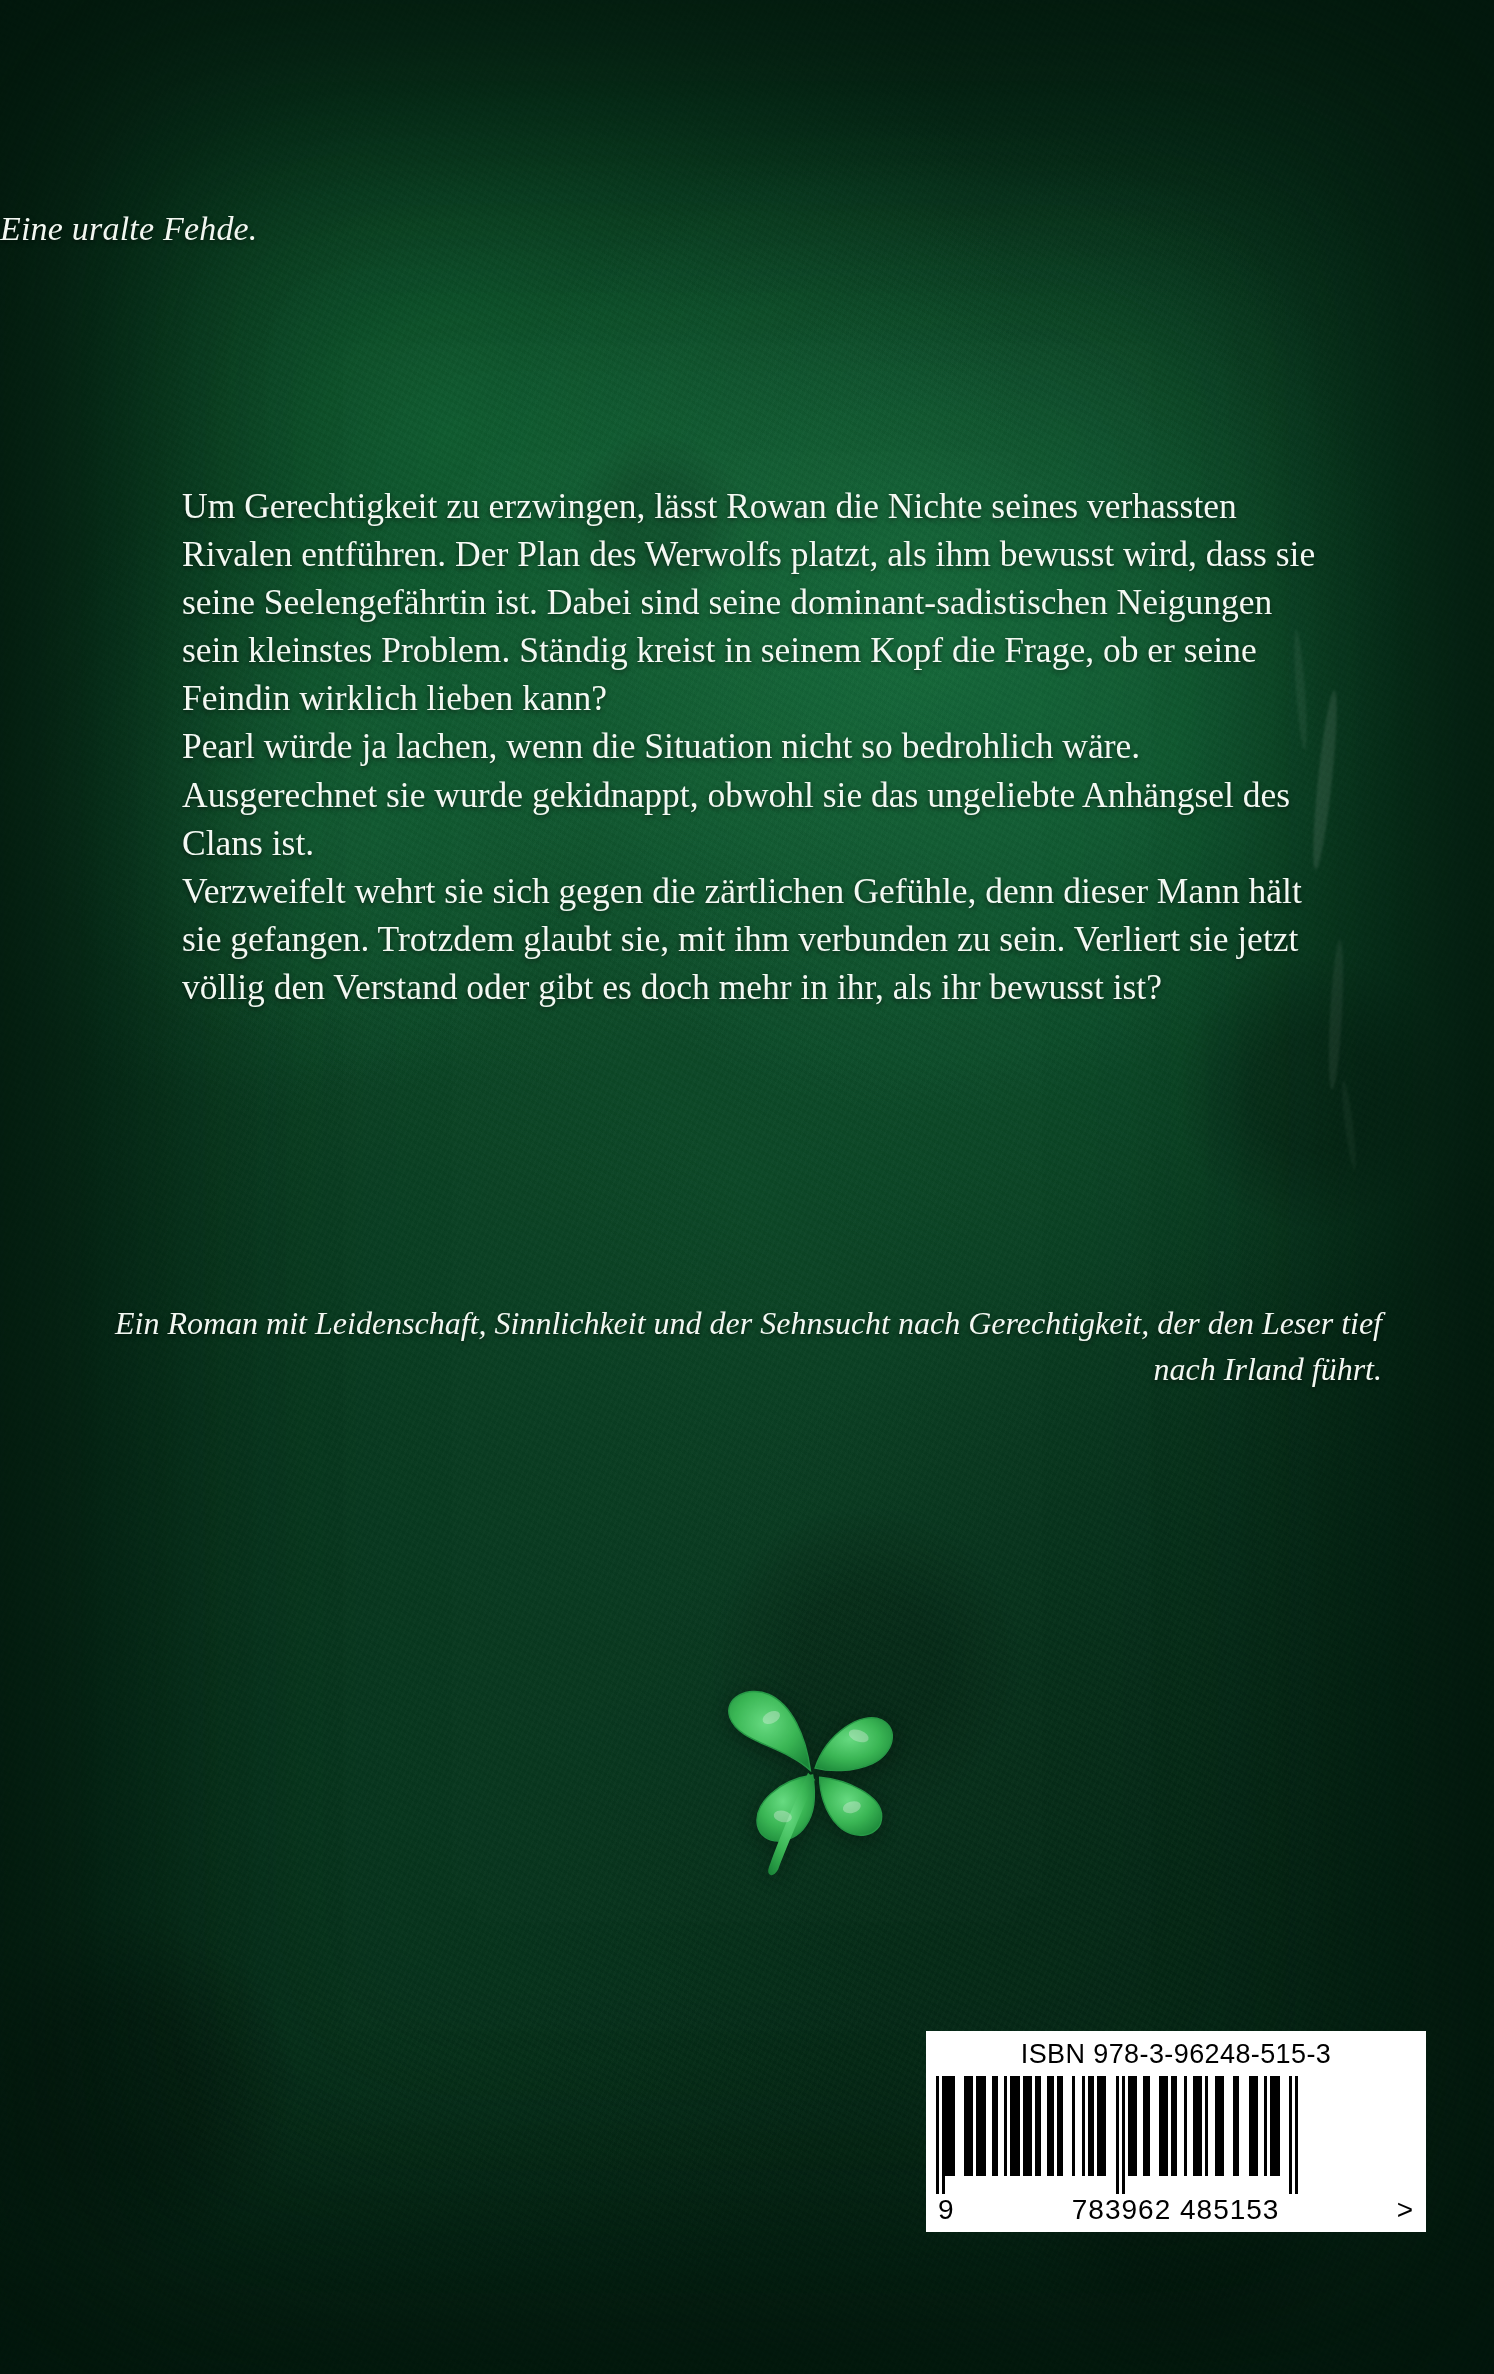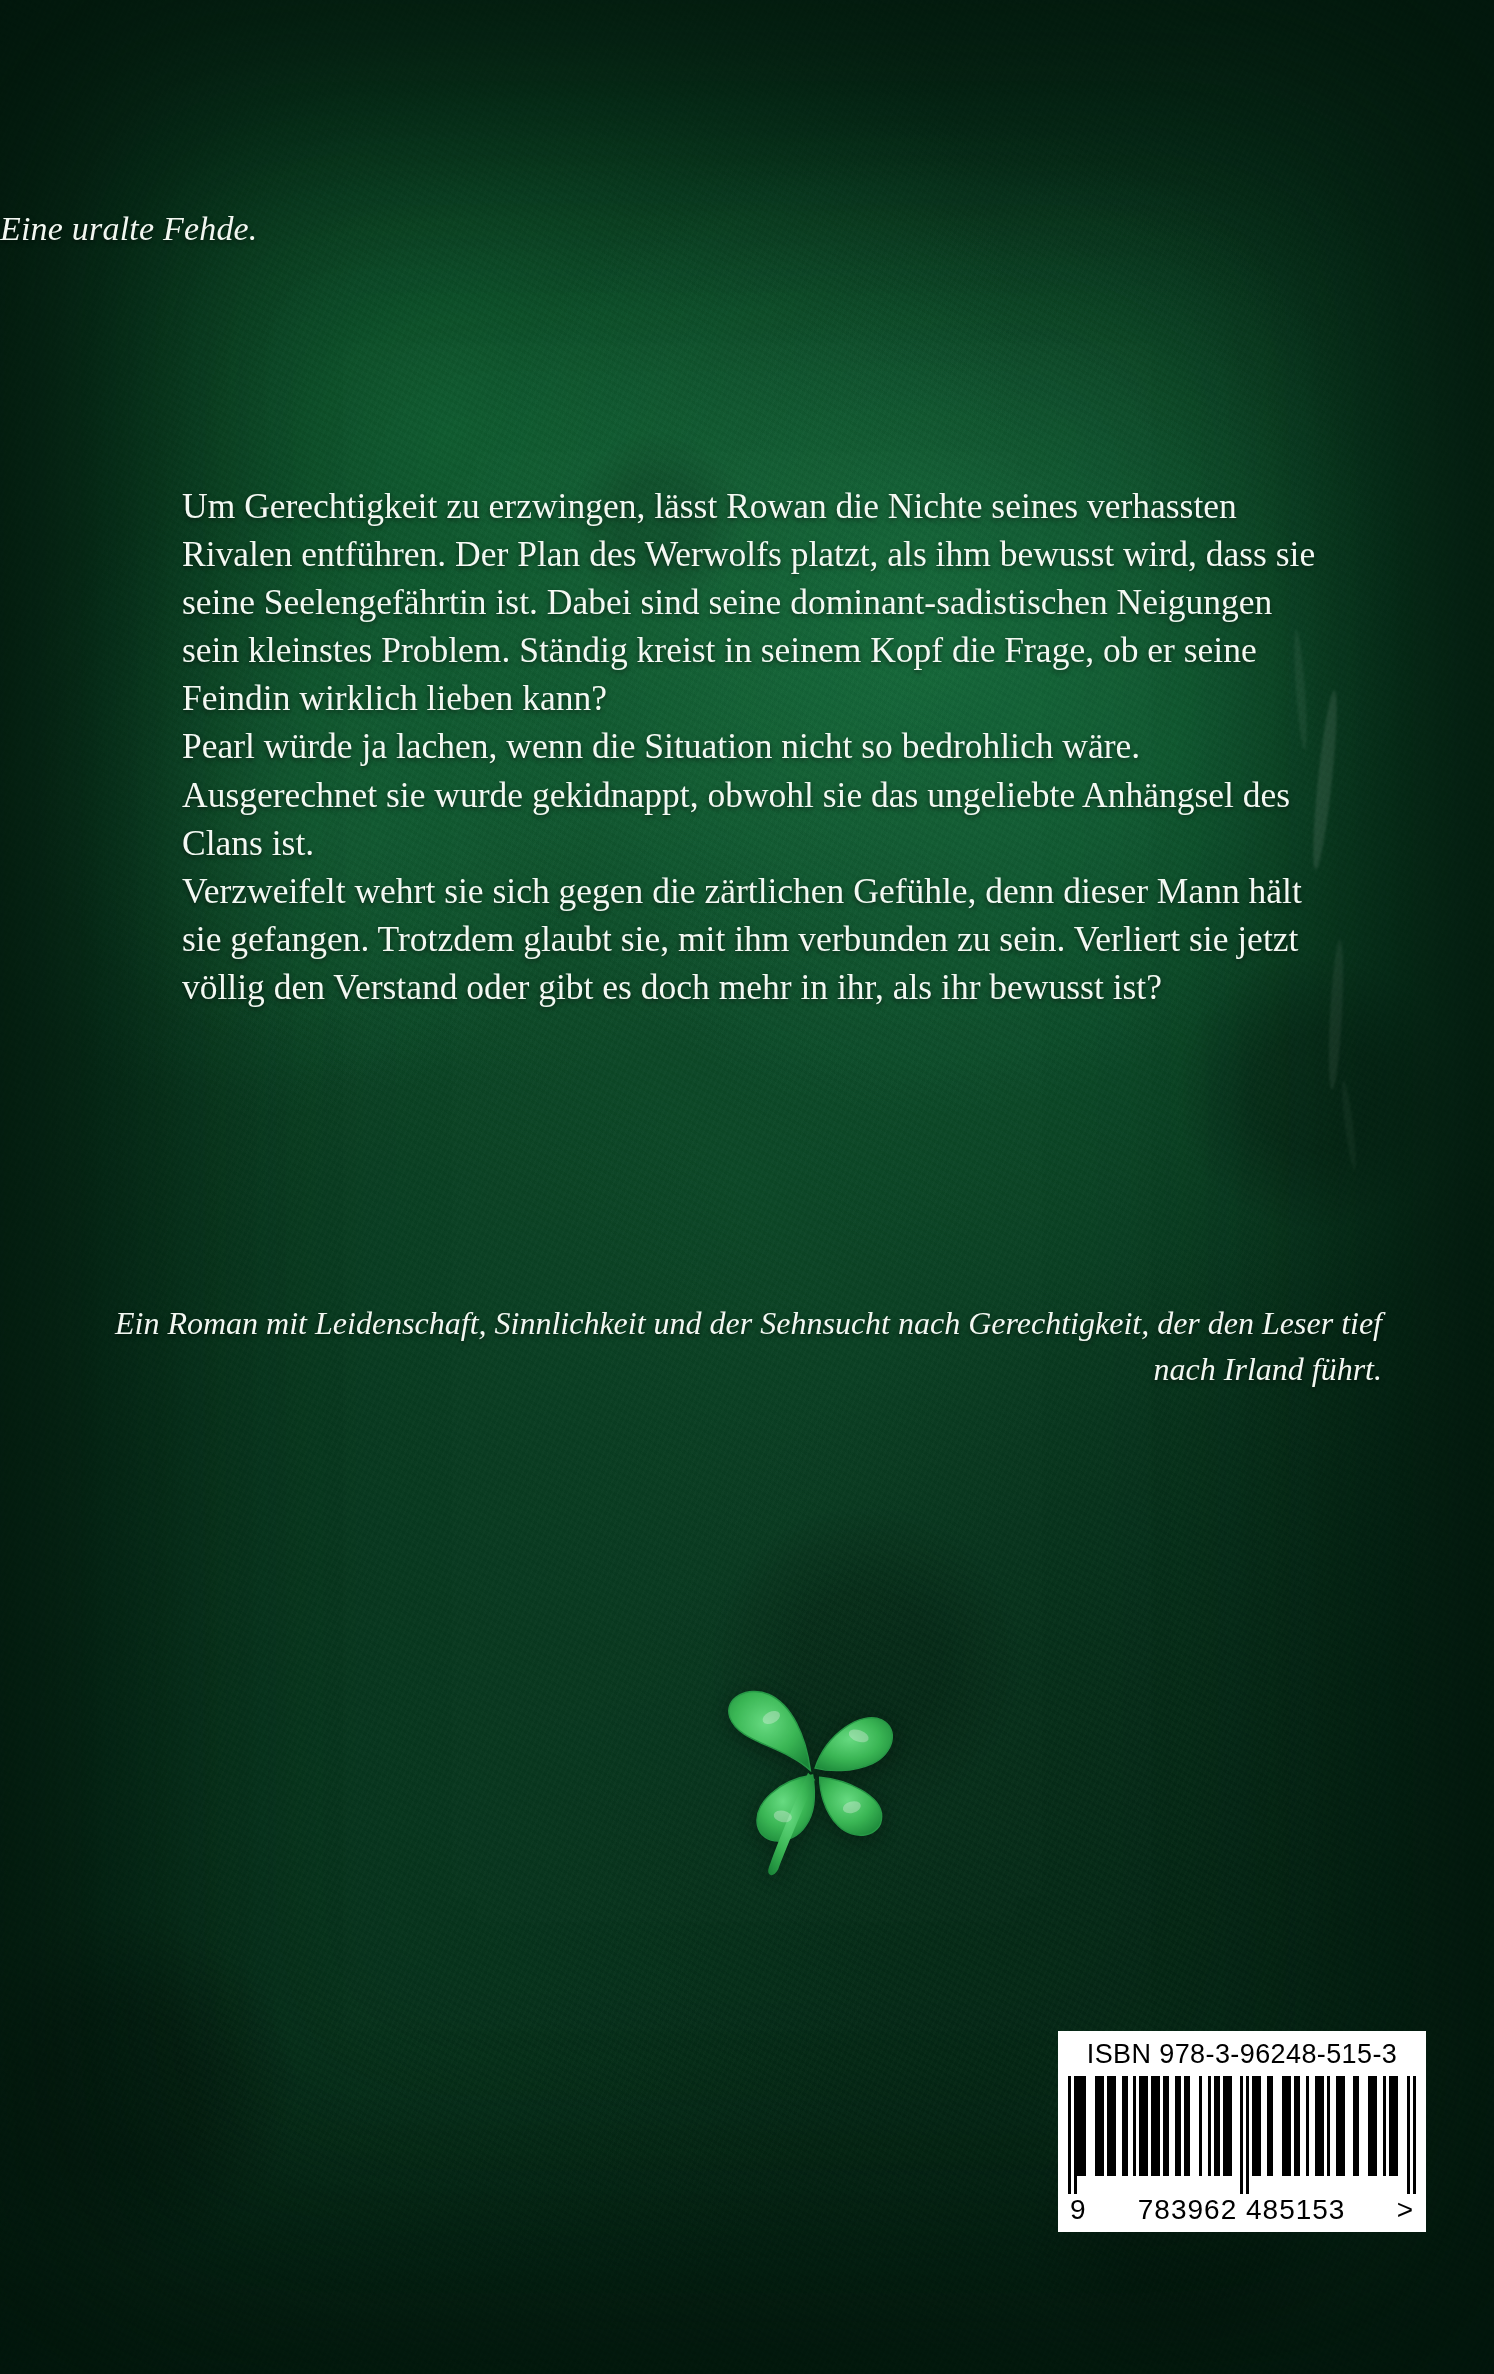--- a/index.html
+++ b/index.html
@@ -126,21 +126,21 @@
     width: 230px;
     height: 230px;
     opacity: .92;
     filter: drop-shadow(0 4px 10px rgba(0,0,0,.35));
   }
 
   .isbn-block {
     position: absolute;
     right: 68px;
     bottom: 142px;
-    width: 368px;
+    width: 500px;
     background: #ffffff;
     padding: 8px 10px 6px 10px;
     box-sizing: border-box;
   }
   .isbn-text {
     font-family: "Liberation Sans", sans-serif;
     font-size: 27px;
     color: #000;
     letter-spacing: .4px;
     text-align: center;

